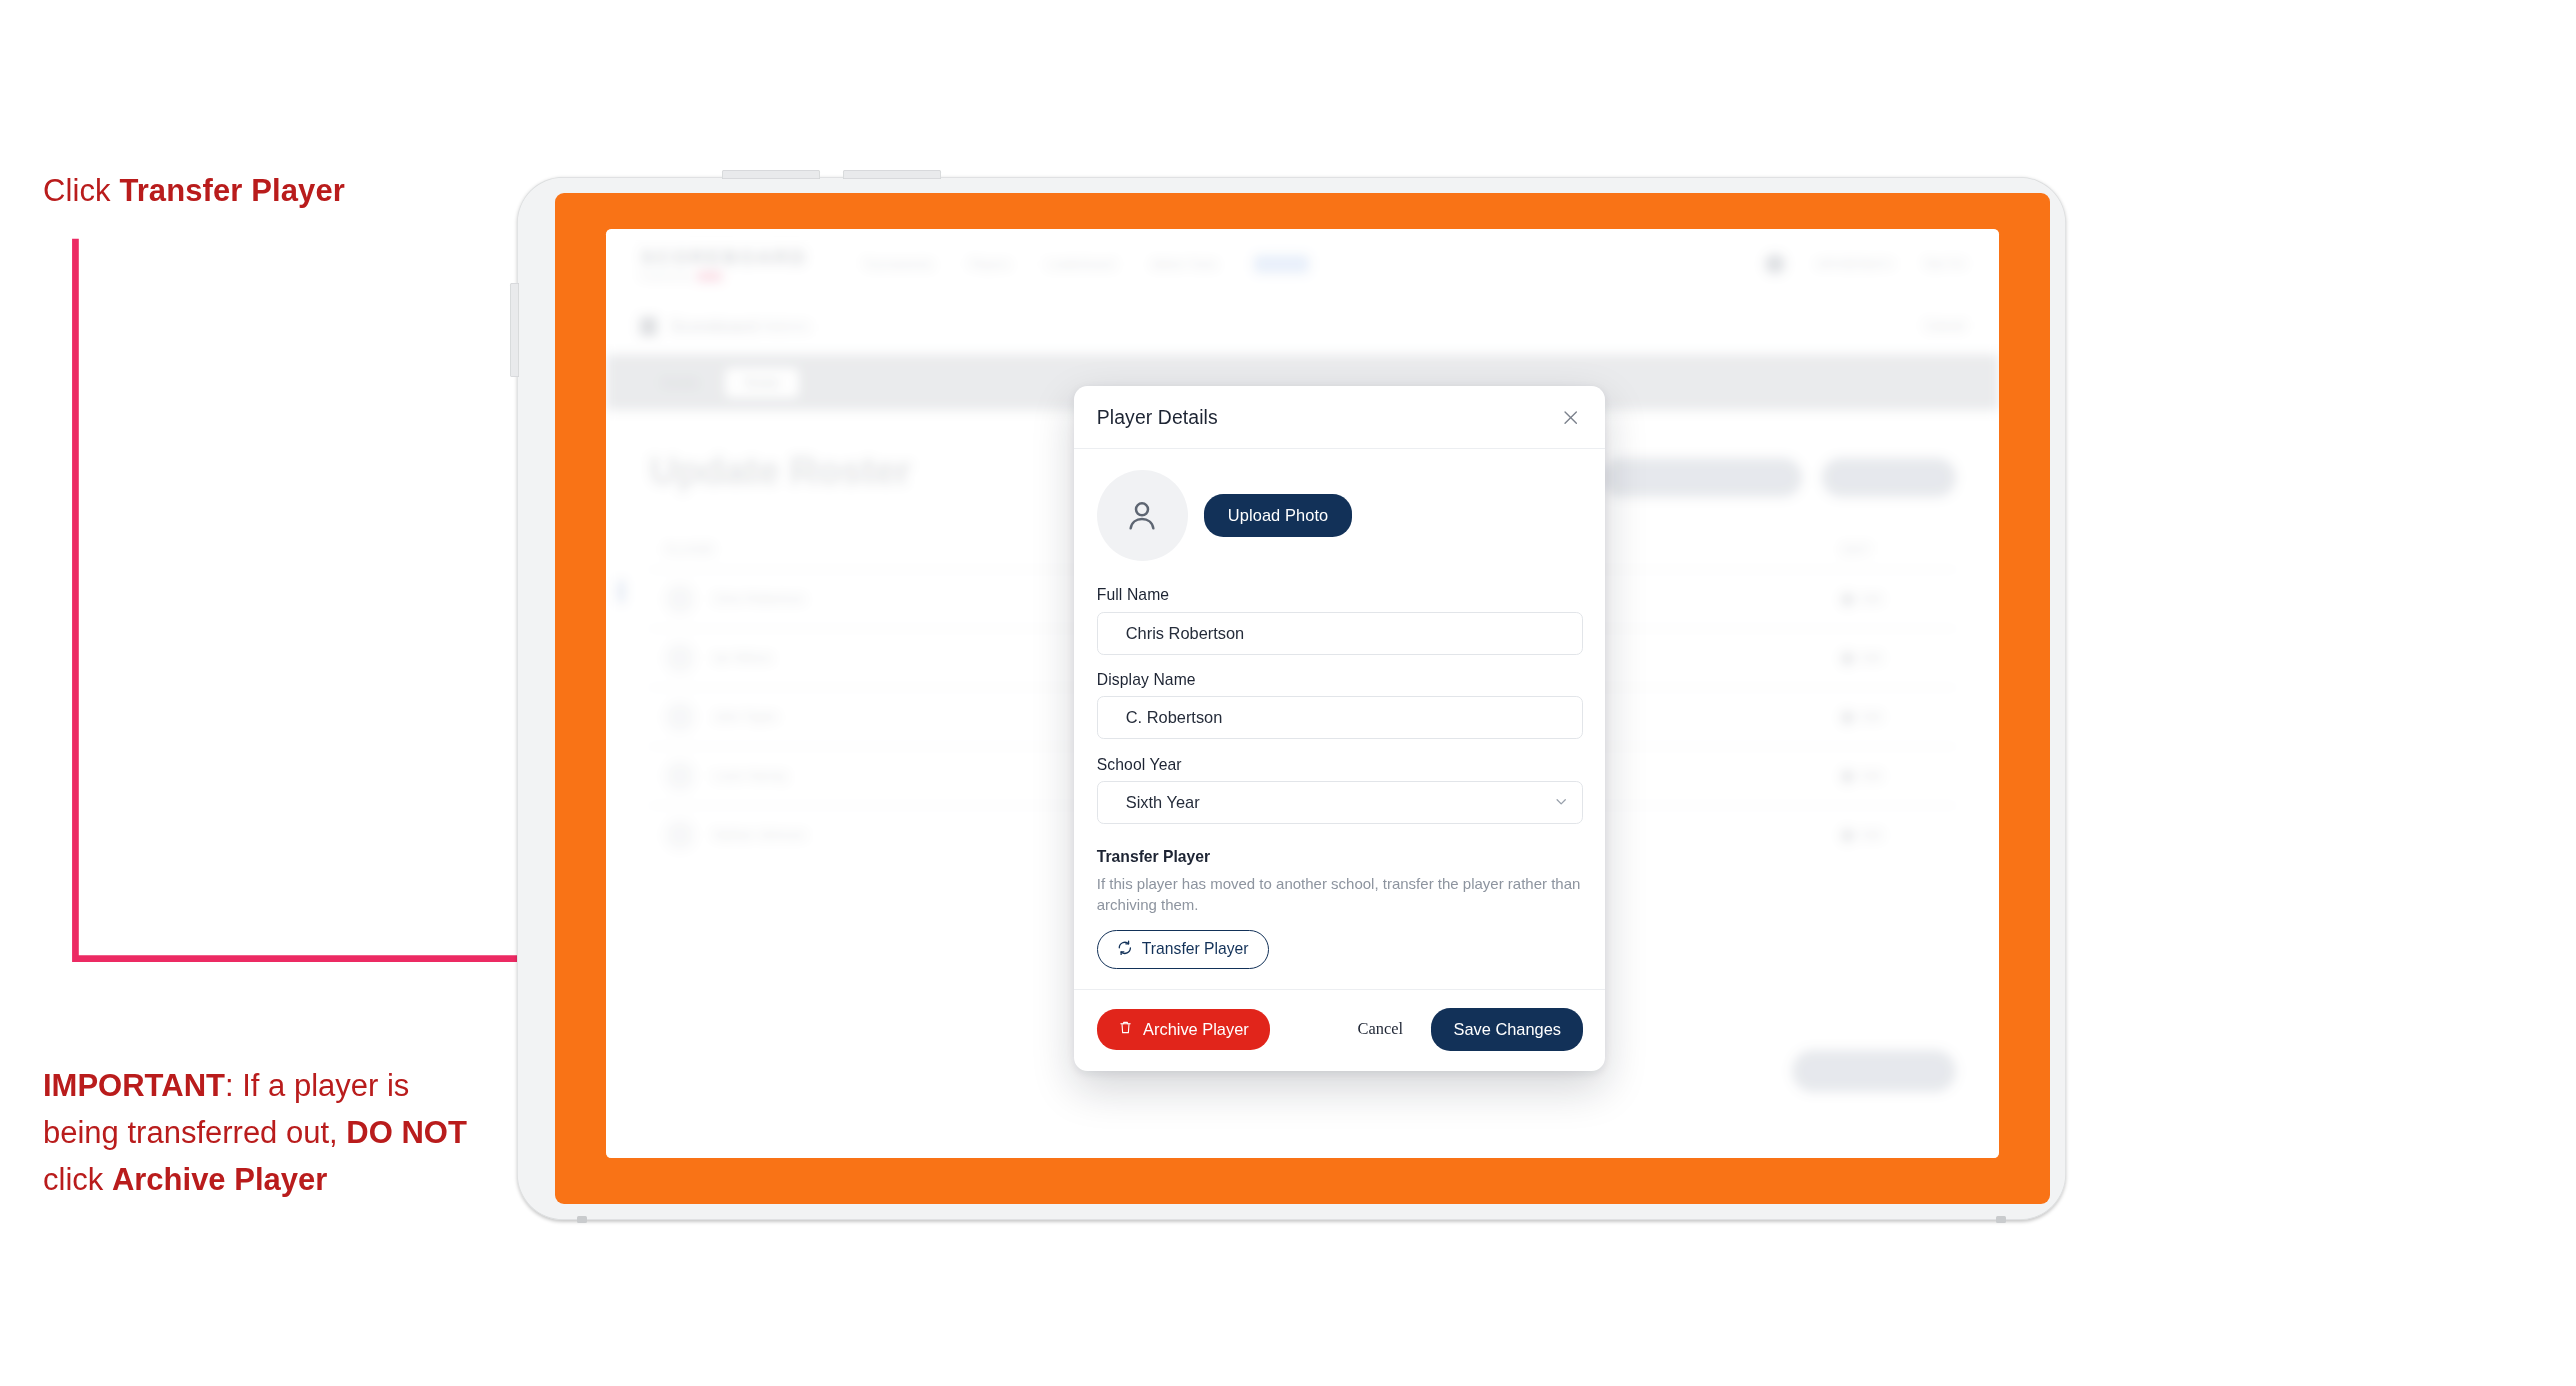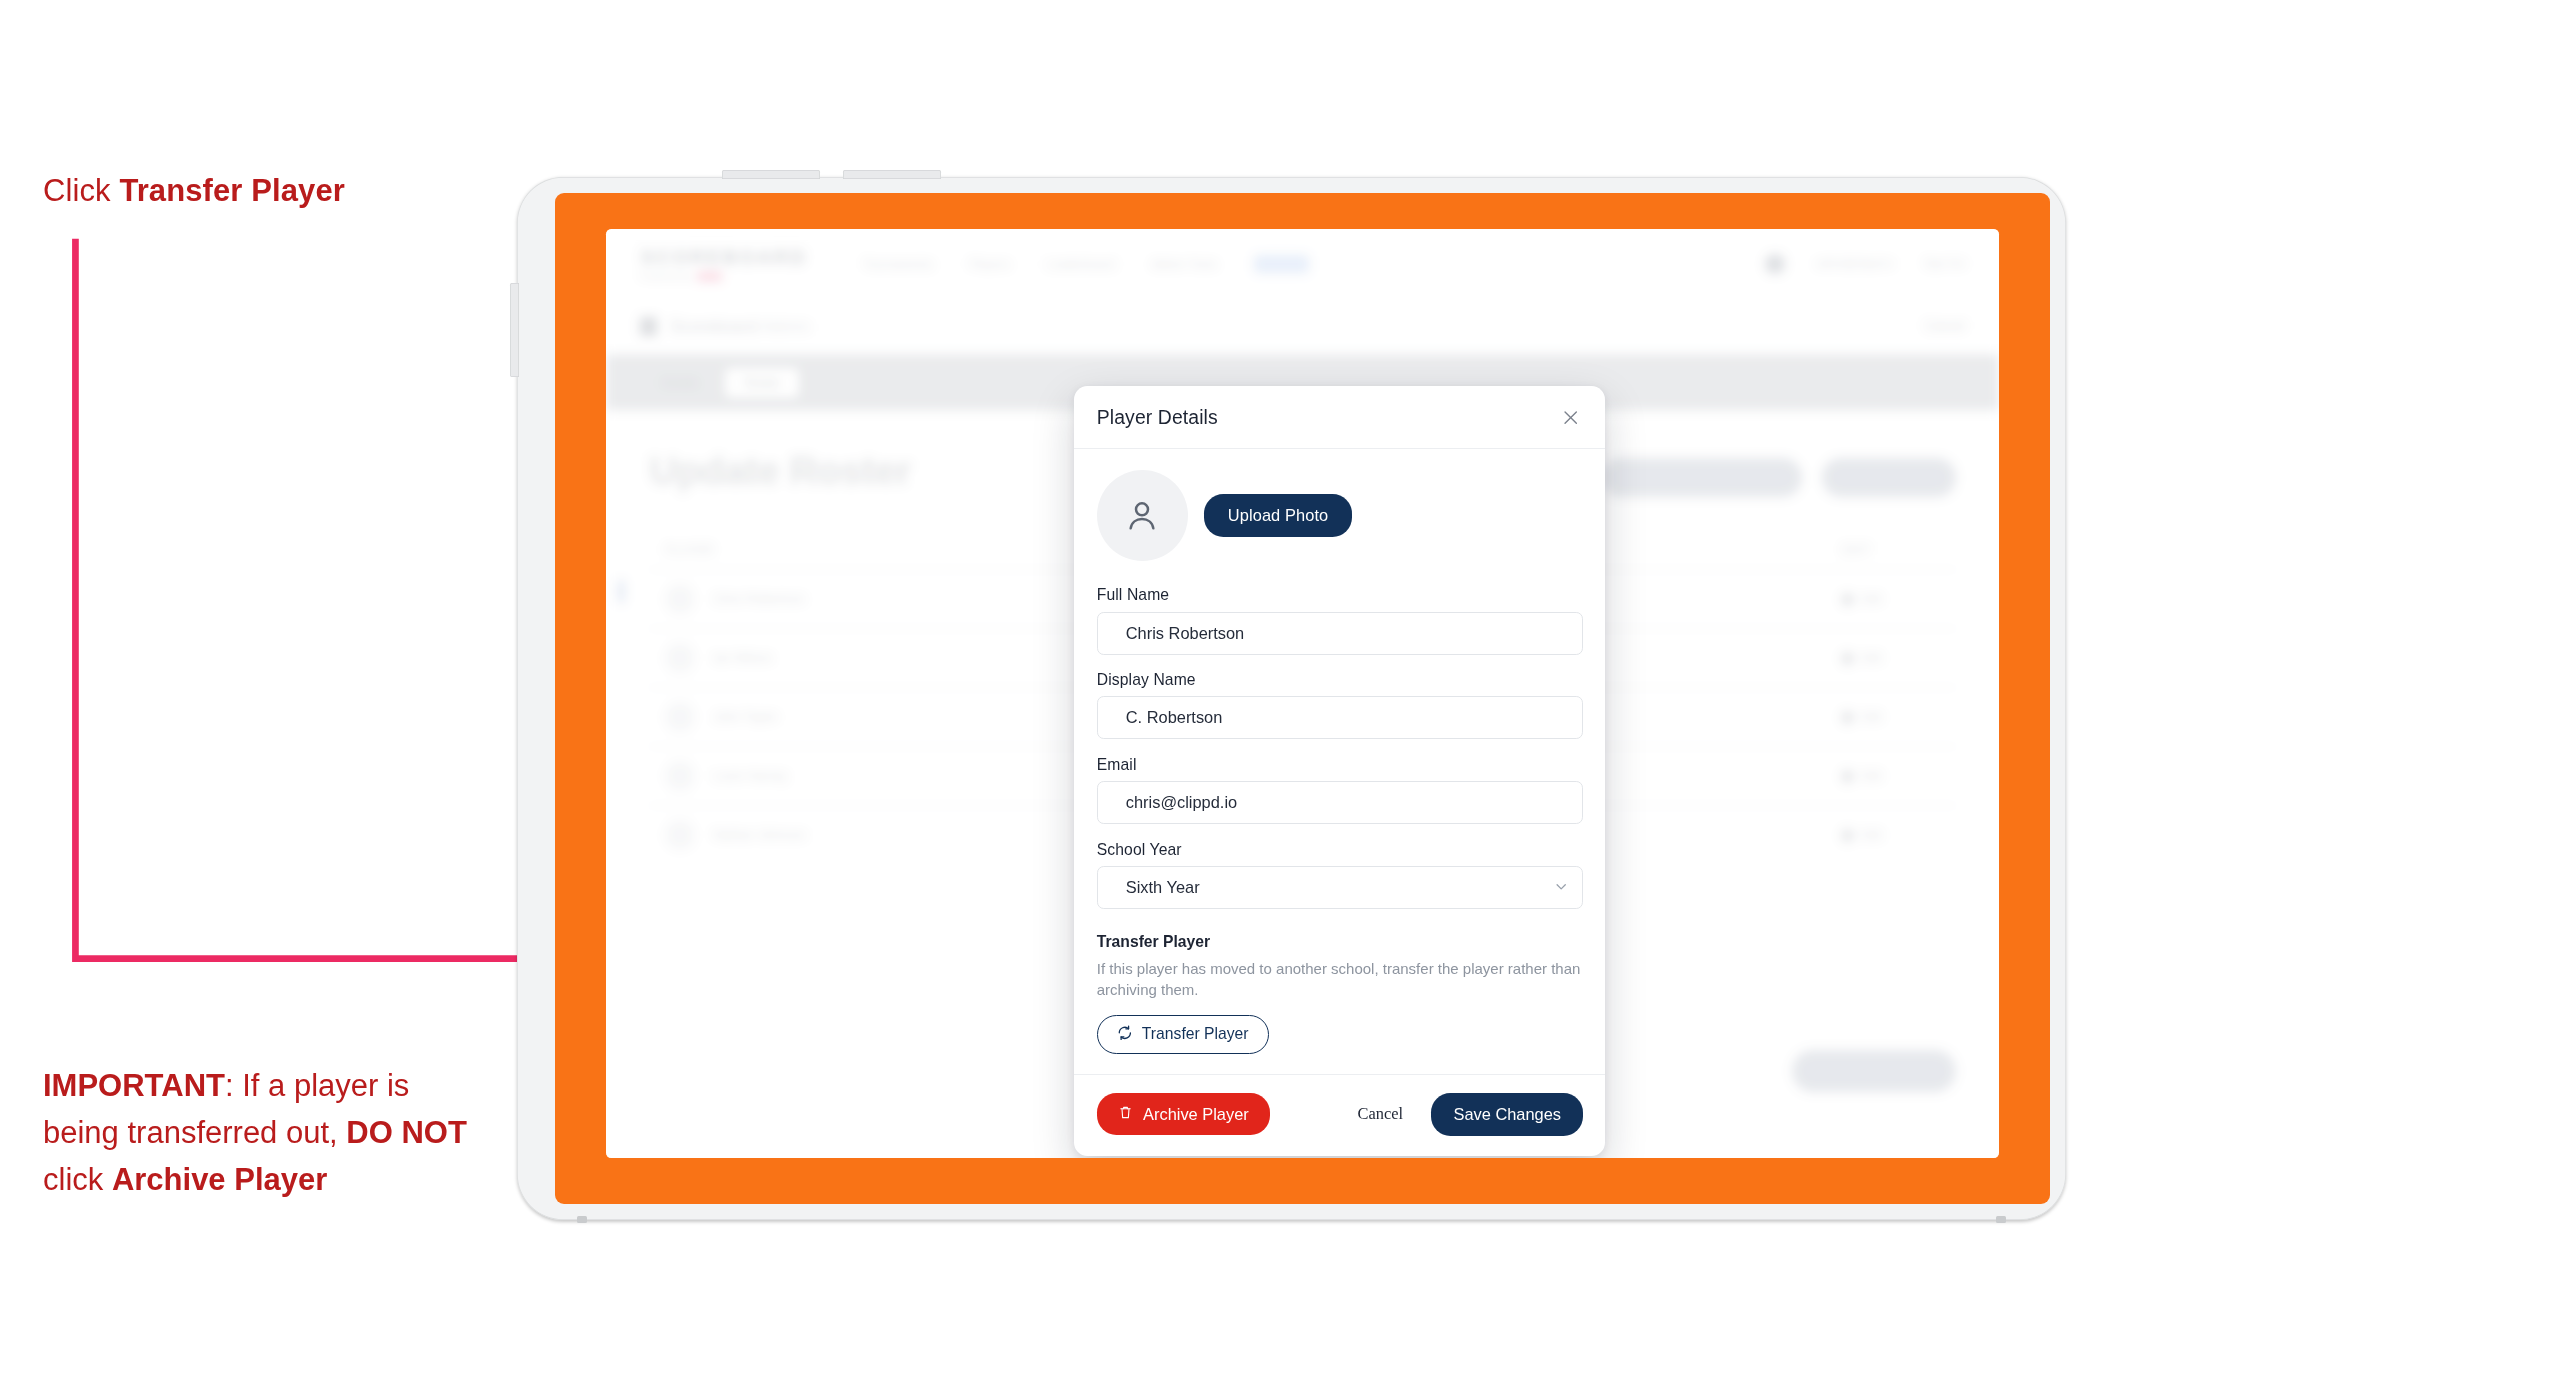--- a/index.html
+++ b/index.html
@@ -339,24 +339,20 @@
             <div class="field">
               <label class="f-label">Full Name</label>
               <input class="f-input" type="text" value="Chris Robertson" style="">
             </div>
 
             <div class="field">
               <label class="f-label">Display Name</label>
               <input class="f-input" type="text" value="C. Robertson" style="">
             </div>
 
-            <div class="field">
-              <label class="f-label">Email</label>
-              <input class="f-input" type="text" value="chris@clippd.io" style="">
-            </div>
 
             <div class="field">
               <label class="f-label">School Year</label>
               <div class="f-select-wrap">
                 <input class="f-input" type="text" readonly="" value="Sixth Year" style="">
                 <span class="chev">
                   <svg width="16.4" height="16.4" viewBox="0 0 24 24" fill="none" stroke="#98a0ab" stroke-width="1.9" stroke-linecap="round" stroke-linejoin="round">
                     <polyline points="6 9.5 12 15.5 18 9.5"></polyline>
                   </svg>
                 </span>

